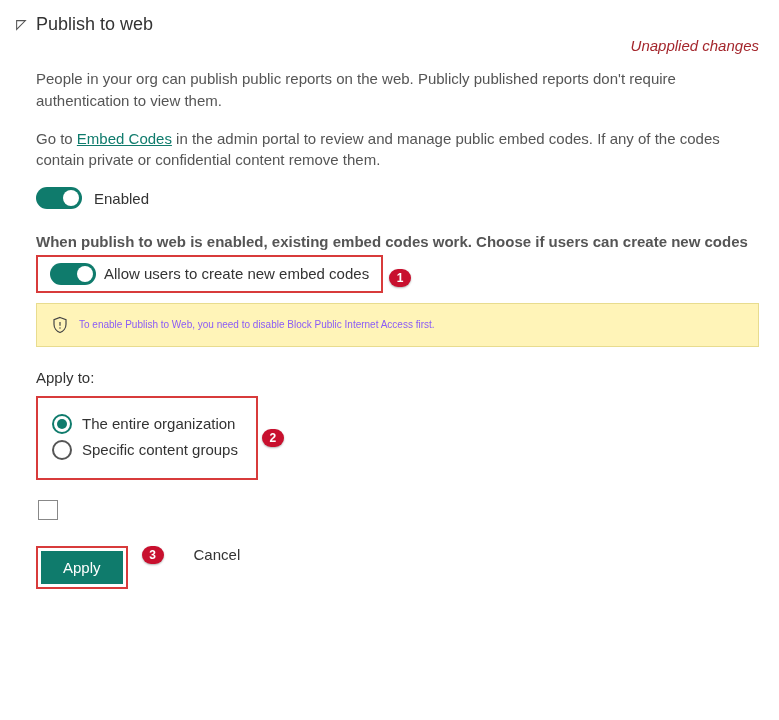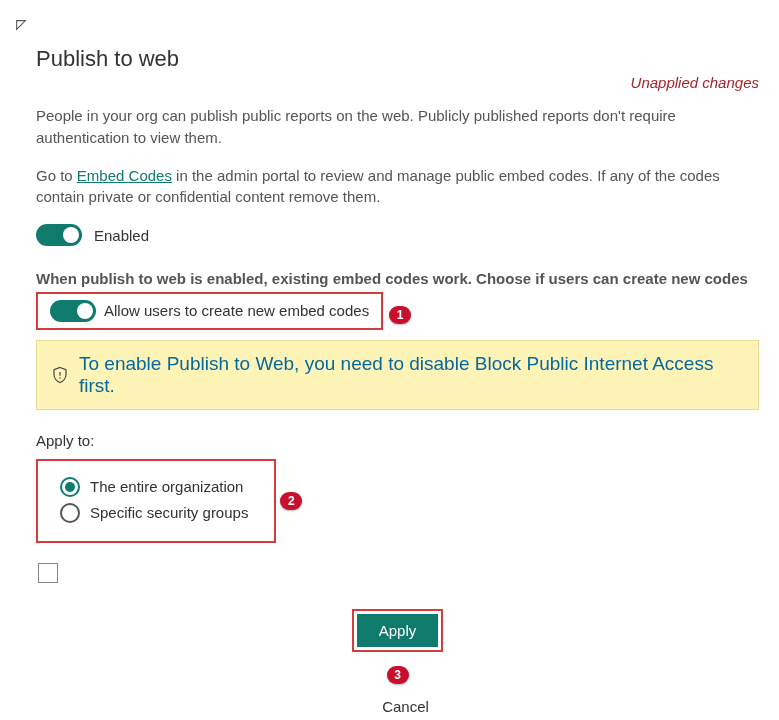--- a/index.html
+++ b/index.html
@@ -17,24 +17,23 @@
       gap: 8px;
     }
     .caret-icon {
       width: 14px;
       height: 14px;
       margin-top: 4px;
       flex: 0 0 auto;
     }
     .title-block { flex: 1; }
     .title {
-      font-size: 22px;
+      font-size: 18px;
       color: #333;
       font-weight: 400;
-      margin-top: 32px;
     }
     .unapplied {
       color: #a4262c;
       font-style: italic;
       font-size: 15px;
       margin-top: 2px;
       text-align: right;
     }
     .content {
       margin-left: 22px;
@@ -101,38 +100,38 @@
       box-shadow: 0 1px 2px rgba(0,0,0,0.3);
     }
     .badge-after-allow { margin-left: 6px; vertical-align: middle; }
     .warning-bar {
       background: #fff4b8;
       border: 1px solid #e8dc8f;
       padding: 12px 14px;
       display: flex;
       align-items: center;
       gap: 10px;
-      color: #0369a1;
-      font-size: 19px;
+      color: #8b5cf6;
+      font-size: 10px;
       margin-bottom: 22px;
     }
     .shield-icon { width: 18px; height: 18px; flex: 0 0 auto; }
     .apply-label { color: #333; margin-bottom: 10px; }
     .radio-box {
       border: 2px solid #d83b3b;
       padding: 10px 14px 12px 10px;
       display: inline-block;
       position: relative;
       margin-bottom: 14px;
     }
     .radio-row, .check-row {
       display: flex;
       align-items: center;
       gap: 10px;
-      margin: 6px 12px;
+      margin: 6px 4px;
       cursor: pointer;
     }
     .radio {
       width: 20px;
       height: 20px;
       border: 2px solid #555;
       border-radius: 50%;
       display: flex;
       align-items: center;
       justify-content: center;
@@ -153,24 +152,22 @@
       transform: translateY(-50%);
     }
     .checkbox {
       width: 20px;
       height: 20px;
       border: 1.5px solid #888;
       flex: 0 0 auto;
     }
     .buttons-row {
       display: flex;
-      align-items: center;
       gap: 14px;
       margin-top: 26px;
-      flex-direction: column;
     }
     .apply-wrap {
       border: 2.5px solid #d83b3b;
       padding: 3px;
       display: inline-flex;
       align-items: center;
     }
     .btn-apply {
       background: #0f7b6c;
       color: #fff;
@@ -238,21 +235,21 @@
 
   <div class="apply-label">Apply to:</div>
 
   <div class="radio-box">
     <div class="radio-row">
       <div class="radio selected"></div>
       <span>The entire organization</span>
     </div>
     <div class="radio-row">
       <div class="radio"></div>
-      <span>Specific security groups</span>
+      <span>Specific content groups</span>
     </div>
     <span class="callout-badge badge-radio">2</span>
   </div>
 
   <div class="check-row" style="margin-top:6px;margin-left:2px;">
     <div class="checkbox"></div>
   </div>
 
   <div class="buttons-row">
     <div class="apply-wrap">

